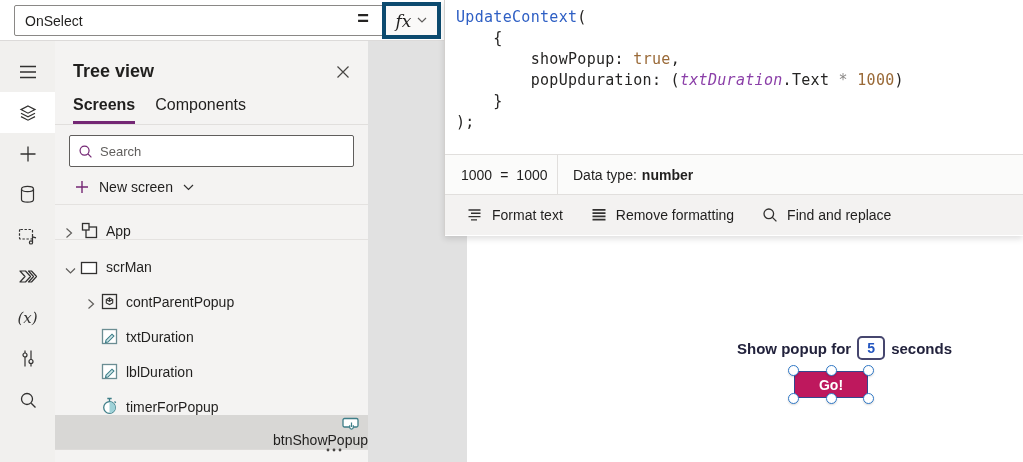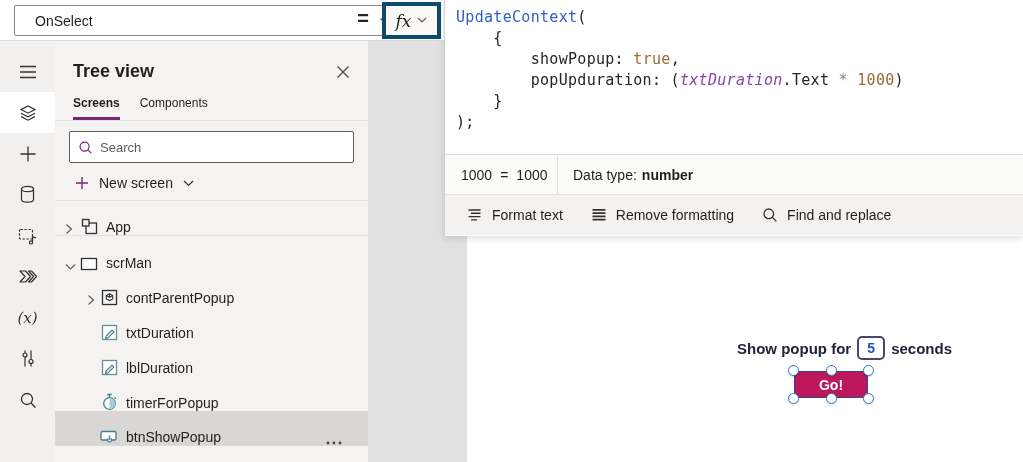--- a/index.html
+++ b/index.html
@@ -5,21 +5,21 @@
   * { margin:0; padding:0; box-sizing:border-box; }
   html,body { background:#fff; }
   body { font-family:"Liberation Sans", sans-serif; color:#201f1e; }
   .app { position:relative; width:1023px; height:462px; overflow:hidden; background:#fff; }
 
   
   .topbar { position:absolute; left:0; top:0; width:444px; height:41px; background:#fff;
             border-bottom:1px solid #dcdad9; z-index:4; }
   .prop-dd { position:absolute; left:14px; top:5px; width:398px; height:31px; background:#fff;
              border:1px solid #8a8886; border-radius:2px; display:flex; align-items:center;
-             padding:0 20px; font-size:14px; cursor:pointer; }
+             padding:0 10px; font-size:14px; cursor:pointer; }
   .prop-dd .dd-chev { margin-left:auto; display:flex; }
   .equals-sign { position:absolute; left:352px; top:7px; width:22px; text-align:center;
                  font-size:20px; font-weight:600; color:#252423; }
   .fx-btn { position:absolute; left:382px; top:2px; width:59px; height:37px; background:#faf9f8;
             border:4px solid #0c4a6e; display:flex; align-items:center; justify-content:center;
             gap:6px; cursor:pointer; }
   .fx-glyph { font-family:"DejaVu Serif", serif; font-style:italic; font-size:17px; color:#201f1e; }
 
   
   .rail { position:absolute; left:0; top:41px; width:55px; bottom:0; background:#f1f0ee;
@@ -28,21 +28,21 @@
   .rail-item.selected { background:#ffffff; }
   .rail-item svg { display:block; }
   .var-glyph { font-family:"DejaVu Serif", serif; font-style:italic; font-size:15px; color:#323130; }
 
   
   .tree-panel { position:absolute; left:55px; top:41px; width:313px; bottom:0; background:#f4f3f2; z-index:2; }
   .tp-header { display:flex; align-items:center; padding:20px 16px 0 18px; }
   .tp-title { font-size:18px; font-weight:700; color:#201f1e; }
   .tp-close { margin-left:auto; cursor:pointer; display:flex; padding:2px; }
   .tp-tabs { display:flex; gap:20px; padding:14px 0 0 18px; }
-  .tp-tab { font-size:12px; padding-bottom:7px; cursor:pointer; color:#201f1e; }
+  .tp-tab { font-size:16px; padding-bottom:7px; cursor:pointer; color:#201f1e; }
   .tp-tab.active { font-weight:700; border-bottom:3px solid #742774; }
   .tp-divider { border-top:1px solid #e1dfdd; }
   .search-box { margin:10px 14px; height:32px; background:#fff; border:1px solid #605e5c;
                 border-radius:2px; display:flex; align-items:center; padding:0 8px; gap:7px; }
   .search-box input { border:none; outline:none; background:transparent; flex:1; font-size:13px;
                       font-family:"Liberation Sans", sans-serif; color:#201f1e; }
   .search-box input::placeholder { color:#605e5c; }
   .new-screen { display:flex; align-items:center; gap:10px; padding:2px 0 9px 20px; cursor:pointer; font-size:14px; }
   .tree-rows { }
   .tree-row { height:35px; display:flex; align-items:flex-end; gap:0; font-size:14px; cursor:pointer; }
@@ -274,21 +274,21 @@
         <span class="t-icon">
           <svg width="17" height="18" viewBox="0 0 17 18">
             <circle cx="8.5" cy="10.5" r="5.8" fill="#fff" stroke="#3e7e88" stroke-width="1.3"></circle>
             <path d="M8.5 4.7a5.8 5.8 0 0 1 0 11.6z" fill="#9fd2d8"></path>
             <path d="M6.3 1.5h4.4M8.5 1.5v3M13.5 4.5l1.3 1.3" fill="none" stroke="#3e7e88" stroke-width="1.3"></path>
           </svg>
         </span>
         <span>timerForPopup</span>
       </div>
 
-      <div class="tree-row lv1 selected" style="border-bottom:1px solid #dddbd9;">
+      <div class="tree-row lv1 selected" style="border-bottom:1px solid #dddbd9;flex-direction:column;">
         <span class="chev-slot"></span>
         <span class="t-icon">
           <svg width="18" height="17" viewBox="0 0 18 17">
             <rect x="1" y="3.5" width="15" height="8.5" rx="1.5" fill="#fff" stroke="#3e7e88" stroke-width="1.3"></rect>
             <path d="M9.5 7.5v4.5M7.7 10.3v2a1.8 1.8 0 0 0 3.6 0v-2" fill="#fff" stroke="#3e7e88" stroke-width="1.2"></path>
           </svg>
         </span>
         <span>btnShowPopup</span>
         <span class="more">
           <svg width="16" height="4" viewBox="0 0 16 4">

